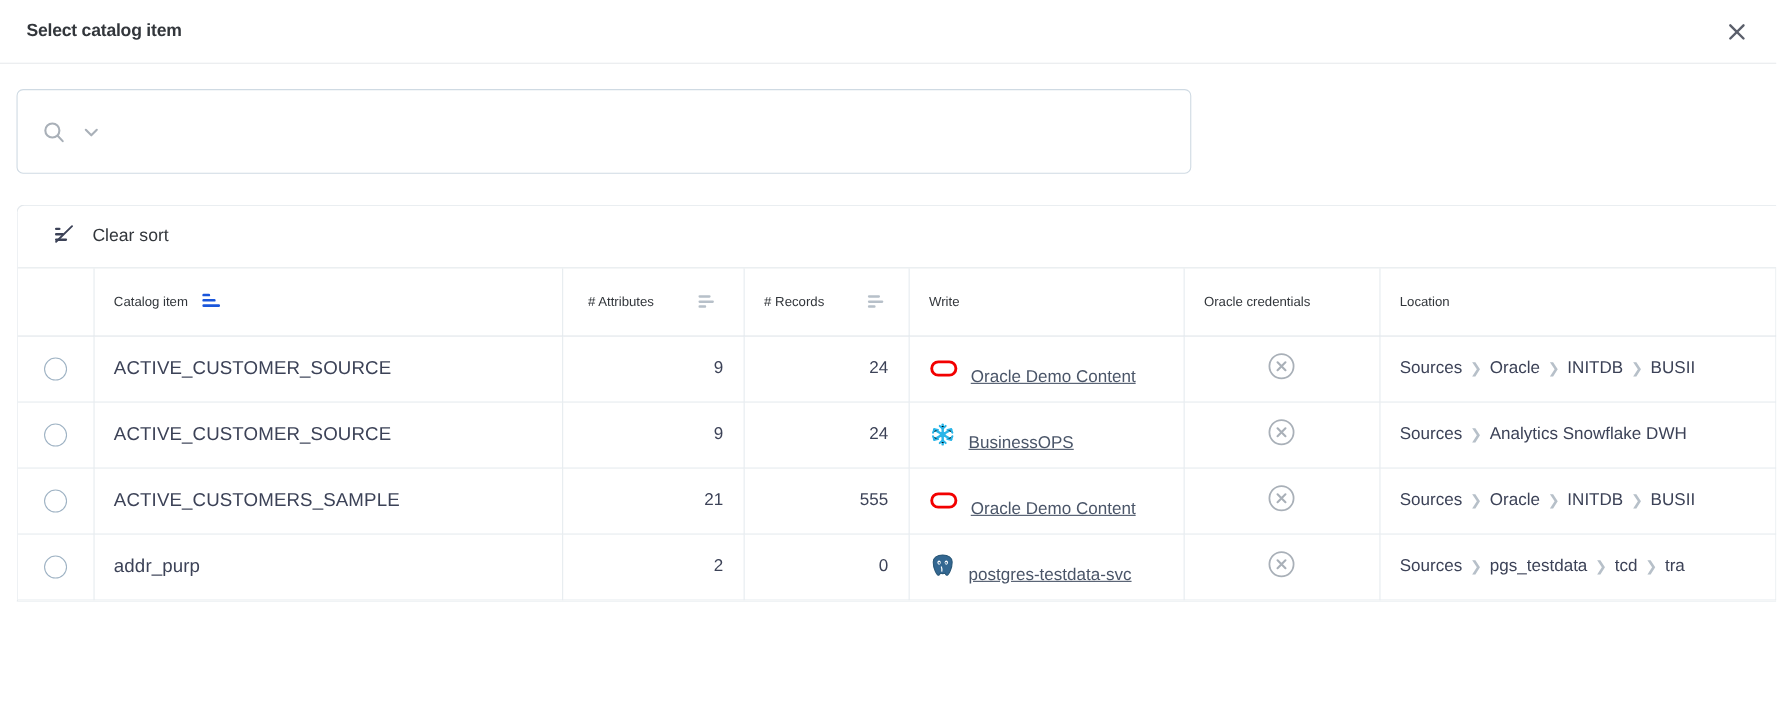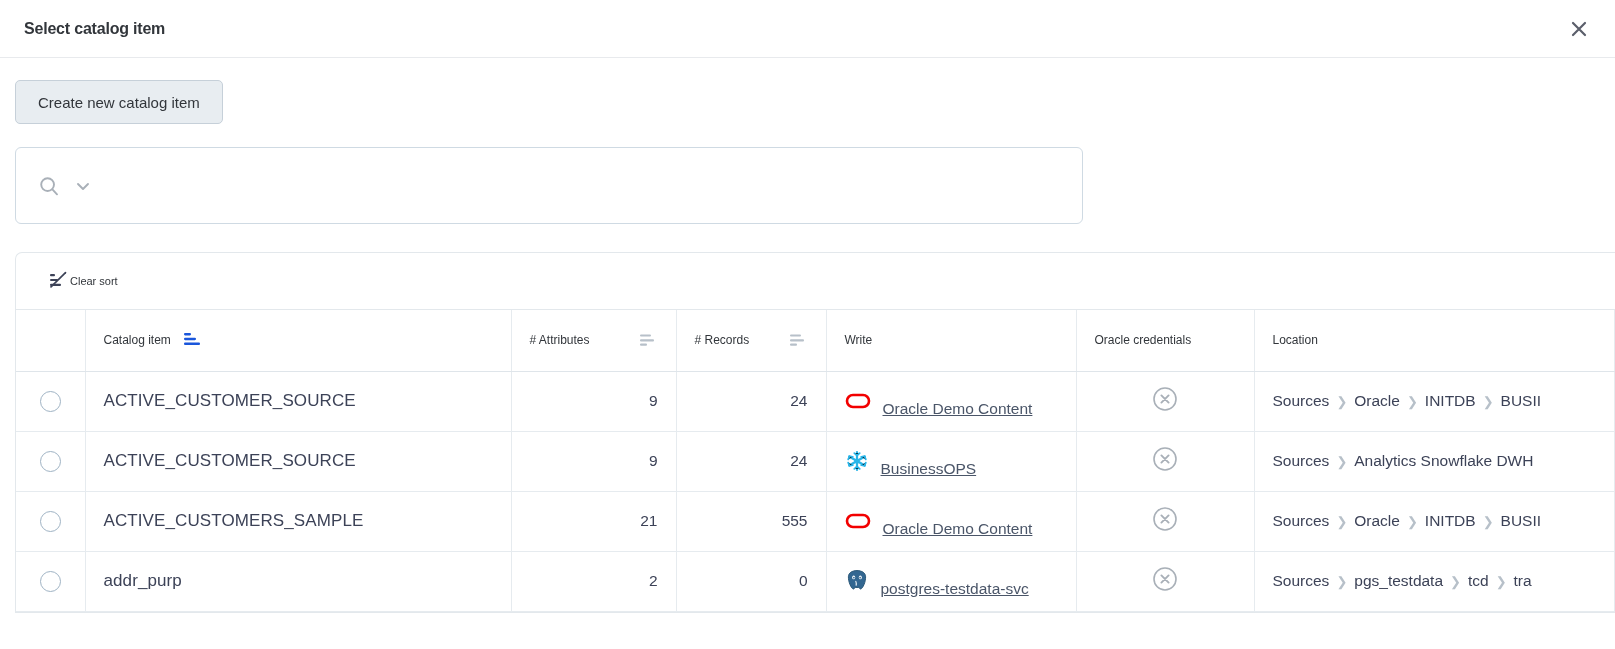--- a/index.html
+++ b/index.html
@@ -98,25 +98,26 @@
   .table-toolbar {
     height: 57px;
     display: flex;
     align-items: center;
     padding: 0 0 0 32px;
     border-bottom: 1px solid #e3e8ec;
   }
   .clear-sort {
     display: inline-flex;
     align-items: center;
+    gap: 14px;
     background: none;
     border: none;
     padding: 0;
     cursor: pointer;
-    font-size: 11px;
+    font-size: 16px;
     font-family: "Liberation Sans", sans-serif;
     color: #32363b;
   }
 
   table.catalog {
     border-collapse: collapse;
     width: 100%;
     table-layout: fixed;
   }
   table.catalog th, table.catalog td {
@@ -139,21 +140,21 @@
 
   .col-radio   { width: 69px; }
   .col-name    { width: 426px; }
   .col-attrs   { width: 165px; }
   .col-records { width: 150px; }
   .col-origin  { width: 250px; }
   .col-write   { width: 178px; }
   .col-loc     { width: auto; }
 
   .th-inner { display: flex; align-items: center; gap: 11px; }
-  .th-inner.right { justify-content: space-between; gap: 38px; }
+  .th-inner.right { justify-content: center; gap: 38px; }
   .num { text-align: right; }
 
   .radio-cell { text-align: center; padding: 0; }
   .radio {
     display: inline-block;
     width: 21px; height: 21px;
     border: 1px solid #9fb3c4;
     border-radius: 50%;
     background: #fff;
     cursor: pointer;
@@ -186,23 +187,20 @@
     <span>
       <svg width="20" height="20" viewBox="0 0 20 20" aria-hidden="true">
         <path d="M4 4 L16 16 M16 4 L4 16" stroke="#5b5f6b" stroke-width="2.2" stroke-linecap="round"></path>
       </svg>
     </span>
   </button>
 </div>
 
 <div class="dialog-body">
 
-  <div class="create-row">
-    <button class="create-btn">Create new catalog item</button>
-  </div>
 
   <div class="search-wrap">
     <span class="search-icon">
       <svg width="22" height="22" viewBox="0 0 22 22" aria-hidden="true">
         <circle cx="9.6" cy="9.6" r="6.4" fill="none" stroke="#a9b0b8" stroke-width="1.9"></circle>
         <path d="M14.4 14.4 L19 19.3" stroke="#a9b0b8" stroke-width="1.9" stroke-linecap="round"></path>
       </svg>
     </span>
     <span class="search-chevron">
       <svg width="20" height="20" viewBox="0 0 20 20" aria-hidden="true">

